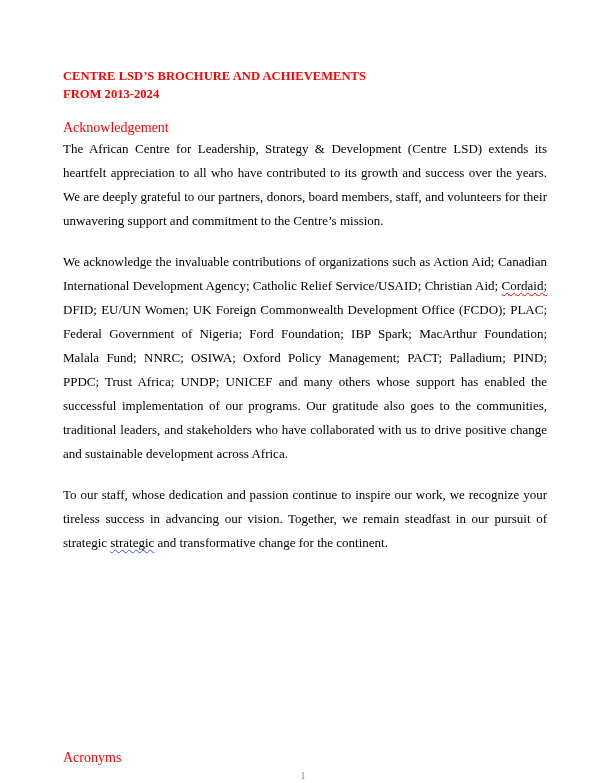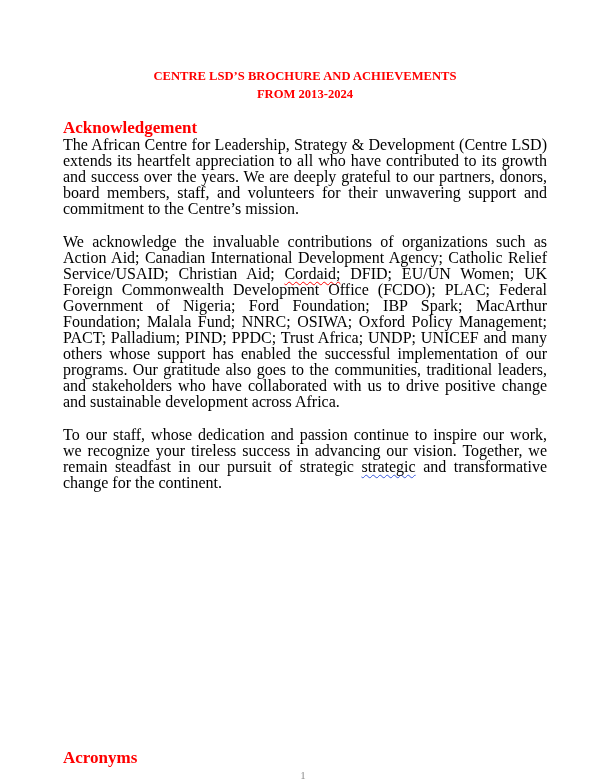--- a/index.html
+++ b/index.html
@@ -14,37 +14,37 @@
     background: #ffffff;
     overflow: hidden;
     font-family: "Liberation Serif", "DejaVu Serif", serif;
     color: var(--body-text, #000000);
   }
   .content {
     padding: 67px 59px 0 63px;
   }
   .doc-title {
     margin: 0 0 16px 0;
-    text-align: center;
+    text-align: left;
     font-size: 12.6px;
     line-height: 18.4px;
     font-weight: bold;
     color: var(--heading-red, #ff0000);
   }
   .section-heading {
     margin: 0 0 1px 0;
-    font-size: 17px;
+    font-size: 14px;
     line-height: 16px;
-    font-weight: bold;
+    font-weight: normal;
     color: var(--heading-red, #ff0000);
   }
   p.body-para {
     margin: 0 0 17px 0;
-    font-size: 16px;
-    line-height: 16px;
+    font-size: 13px;
+    line-height: 24px;
     text-align: justify;
     color: var(--body-text, #000000);
   }
   .squiggle-spelling {
     text-decoration-line: underline;
     text-decoration-style: wavy;
     text-decoration-color: var(--spelling-underline, #ff0000);
     text-decoration-thickness: 1px;
     text-underline-offset: 2px;
     text-decoration-skip-ink: none;

